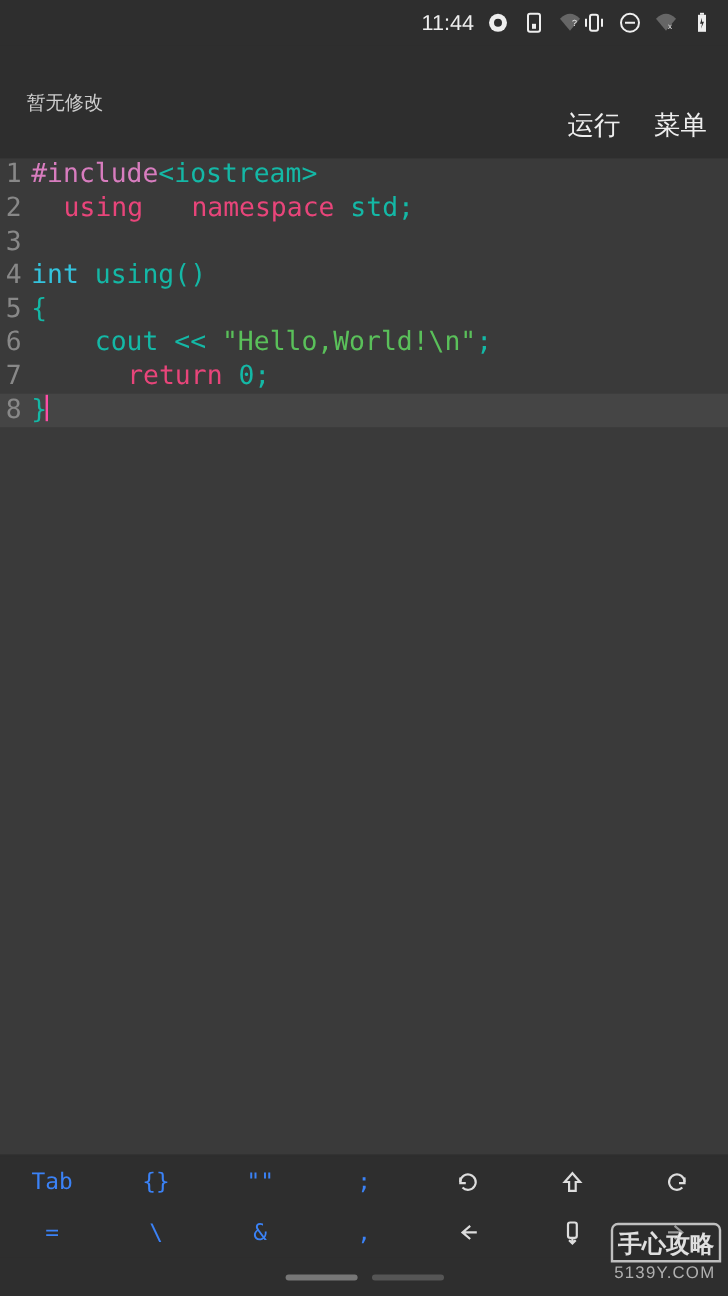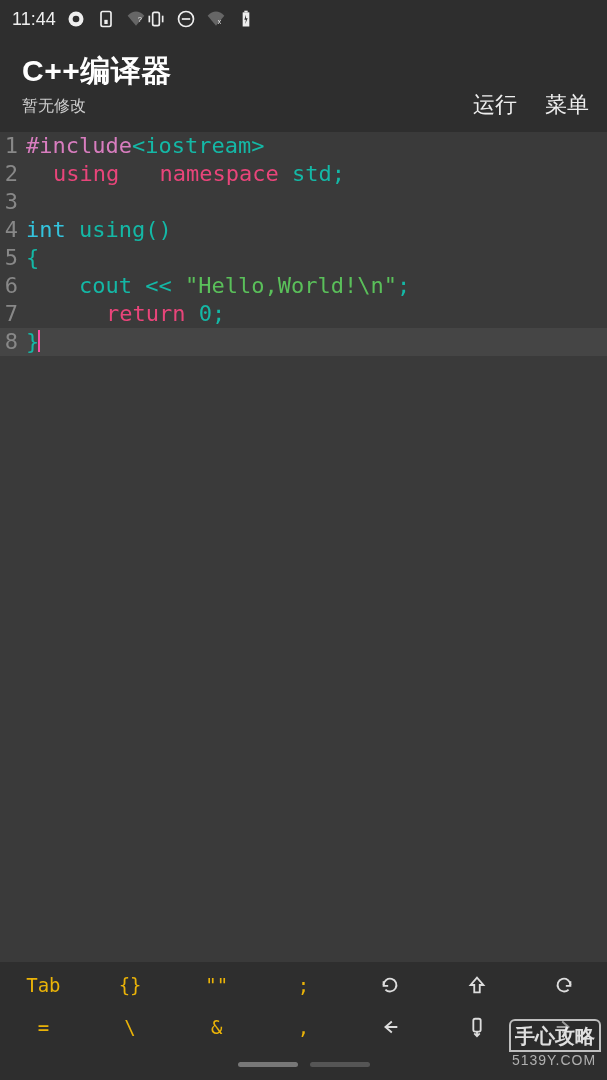--- a/index.html
+++ b/index.html
@@ -1,19 +1,19 @@
 <!DOCTYPE html>
 <html><head>
 <meta charset="utf-8">
 <style>
   * { margin:0; padding:0; box-sizing:border-box; }
   html,body { width:607px; height:1080px; background:#2e2e2e; font-family:"Segoe UI",Arial,sans-serif; color:#ddd; overflow:hidden; }
 
   
-  .status-bar { height:38px; display:flex; align-items:center; justify-content:flex-start; padding:0 12px; color:#eee; font-size:18px; background:#2e2e2e; }
+  .status-bar { height:38px; display:flex; align-items:center; justify-content:flex-end; padding:0 12px; color:#eee; font-size:18px; background:#2e2e2e; }
   .status-left, .status-right { display:flex; align-items:center; gap:10px; }
   .status-bar .ico { display:inline-flex; width:20px; height:20px; align-items:center; justify-content:center; }
 
   
   .header { display:flex; align-items:center; justify-content:space-between; padding:8px 18px 10px 22px; }
   .header-left { display:flex; flex-direction:column; }
   .app-title { font-size:30px; font-weight:600; color:#fff; letter-spacing:0.5px; }
   .app-subtitle { font-size:16px; color:#ccc; margin-top:4px; }
   .header-right { display:flex; gap:28px; align-items:flex-end; padding-bottom:2px; }
   .hdr-btn { font-size:22px; color:#eee;margin-top:44px; }
@@ -30,21 +30,21 @@
   .tok-kw    { color:#e8457a;margin-left:27px; }  
   .tok-type  { color:#34c3dd; }  
   .tok-str   { color:#5ac05a; }  
   .tok-txt   { color:#14b8a6; }  
 
   .cursor { display:inline-block; width:2px; height:22px; background:#ff4da6; vertical-align:-3px; margin-left:-1px; }
 
   
   .toolbar { position:absolute; bottom:32px; left:0; right:0; background:#2e2e2e; }
   .tool-row { display:flex; height:42px; }
-  .tool-cell { flex:1; display:flex; align-items:center; justify-content:center; font-size:19px; color:#eab308; font-family:Arial,sans-serif; }
+  .tool-cell { flex:1; display:flex; align-items:center; justify-content:center; font-size:19px; color:#3b82f6; font-family:Arial,sans-serif; }
   .tool-cell.mono { font-family:Consolas,monospace; }
   .tool-cell svg { width:22px; height:22px; stroke:#ddd; fill:none; stroke-width:2; }
 
   
   .navbar { position:absolute; bottom:0; left:0; right:0; height:32px; display:flex; align-items:center; justify-content:center; gap:12px; }
   .navpill { width:60px; height:5px; border-radius:3px; background:#777; }
   .navpill.dim { background:#555; }
 
   
   .watermark { position:absolute; right:6px; bottom:12px; display:flex; align-items:flex-end; gap:2px; opacity:0.92; }
@@ -101,21 +101,20 @@
           <rect x="8" y="4" width="8" height="17" fill="#eee"></rect>
           <rect x="10" y="2" width="4" height="2" fill="#eee"></rect>
           <path d="M12 7 L10 13 L12 13 L11 18 L14 11 L12 11 Z" fill="#2e2e2e"></path>
         </svg>
     </span>
   </div>
 </div>
 
 <div class="header">
   <div class="header-left">
-    <div class="app-title">C++编译器</div>
     <div class="app-subtitle">暂无修改</div>
   </div>
   <div class="header-right">
     <div class="hdr-btn">运行</div>
     <div class="hdr-btn">菜单</div>
   </div>
 </div>
 
 <div class="editor" id="editor">
     <div class="line">

